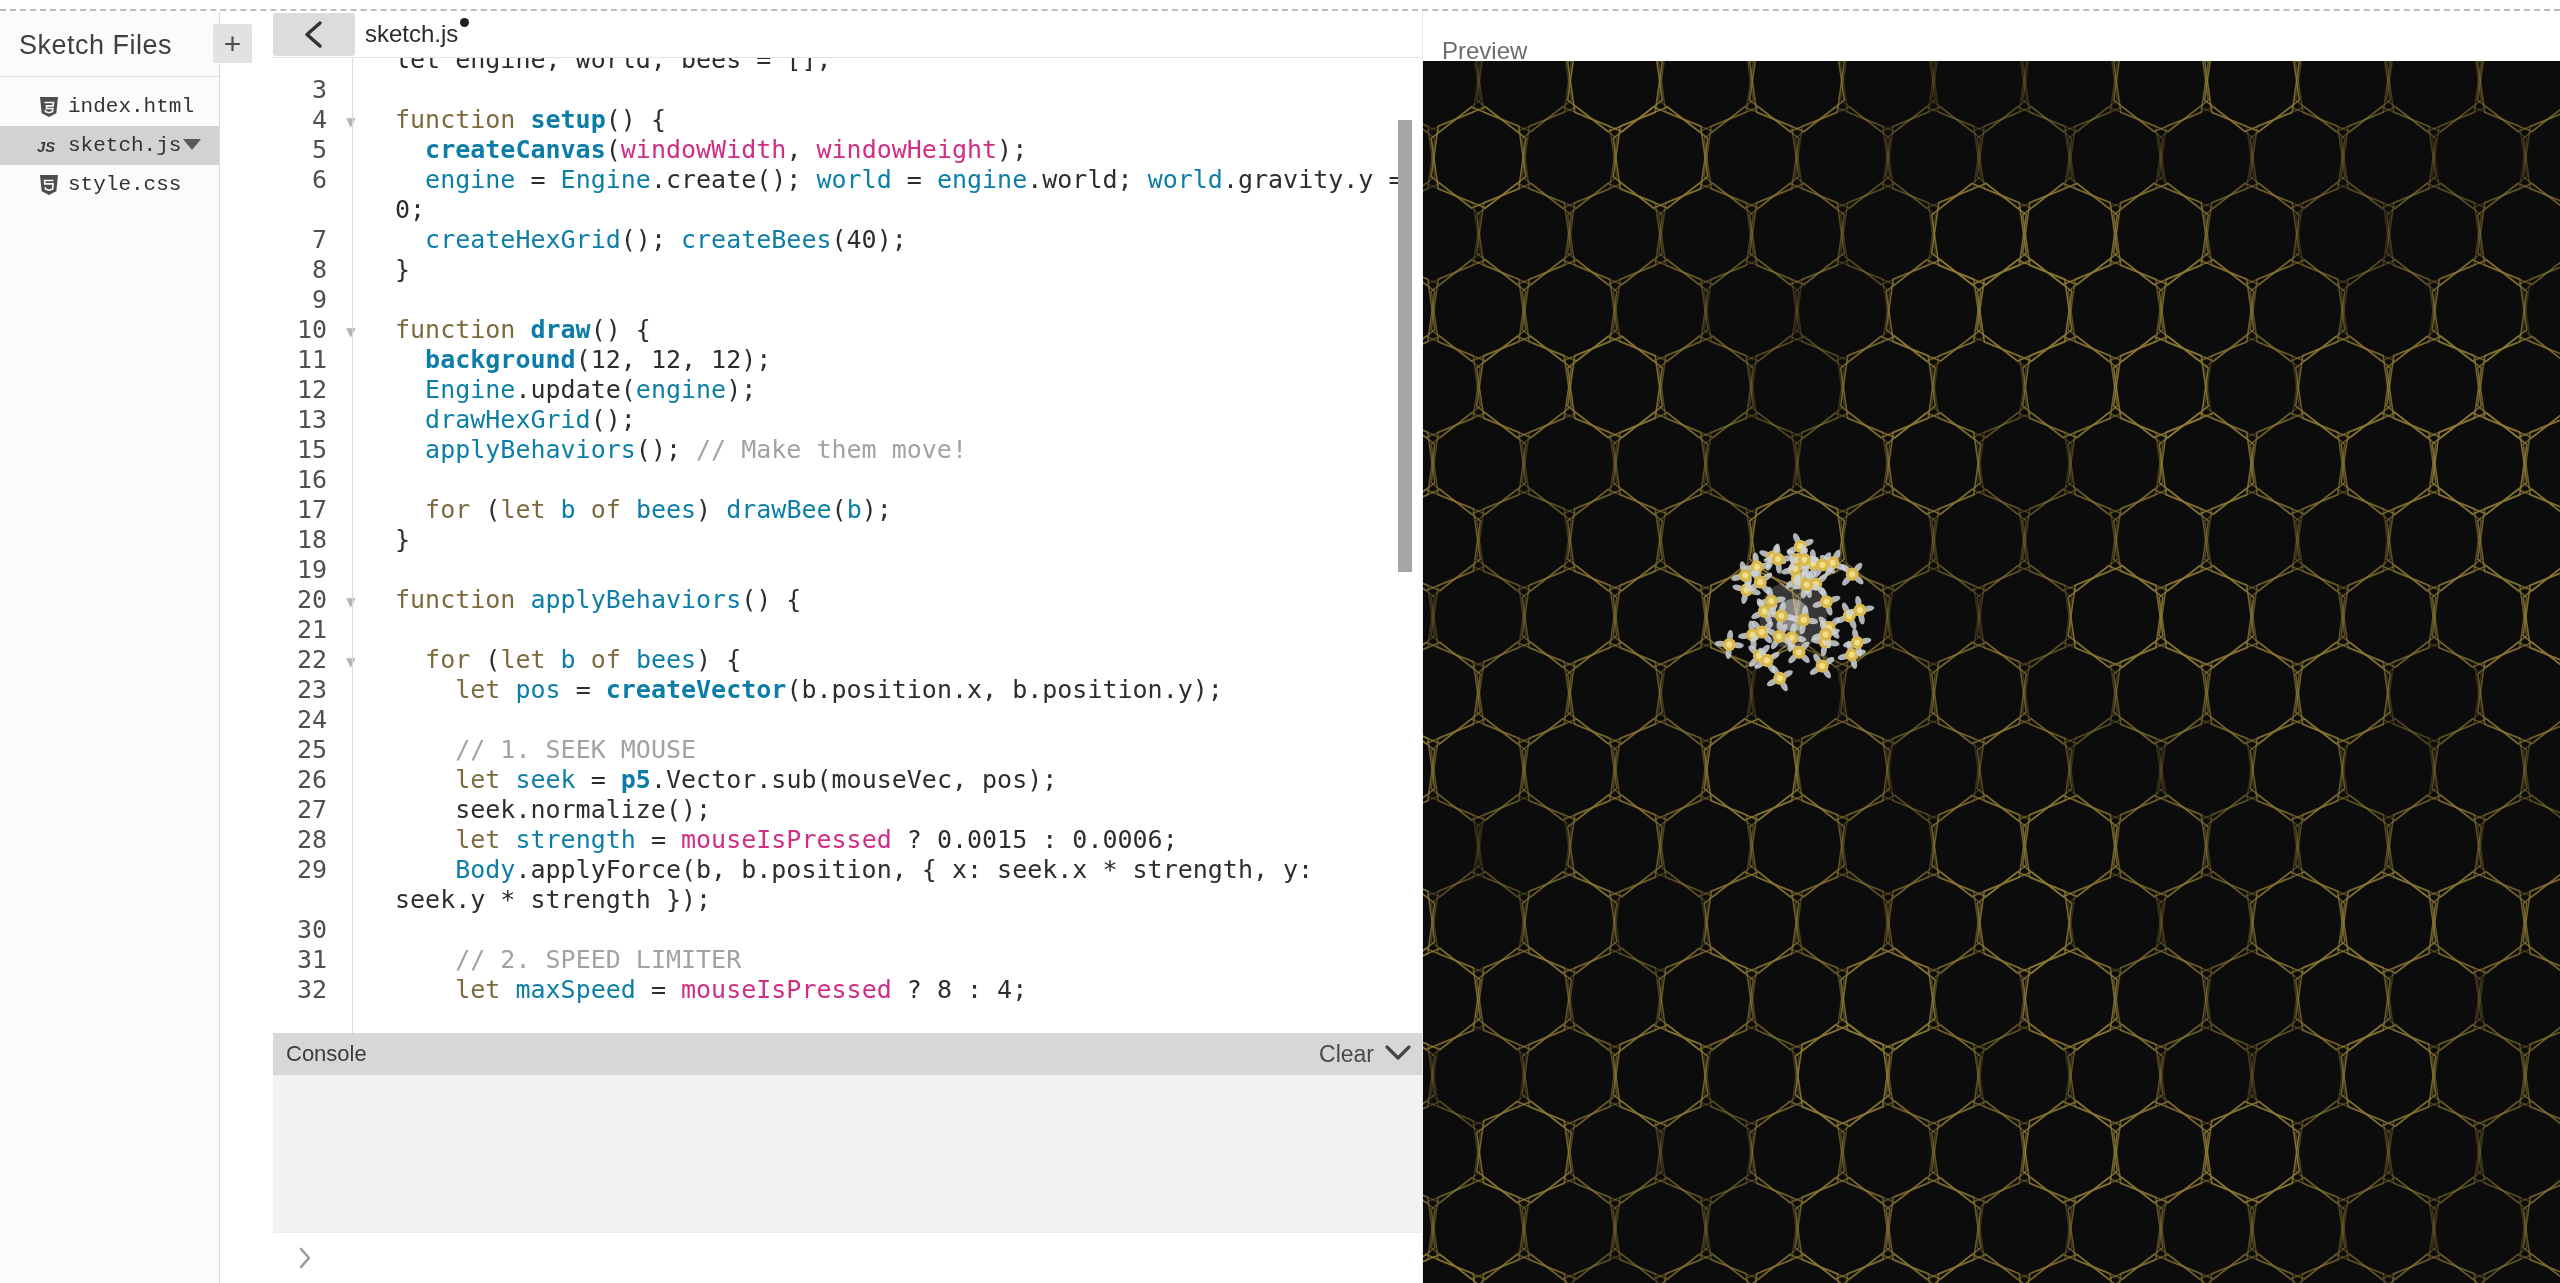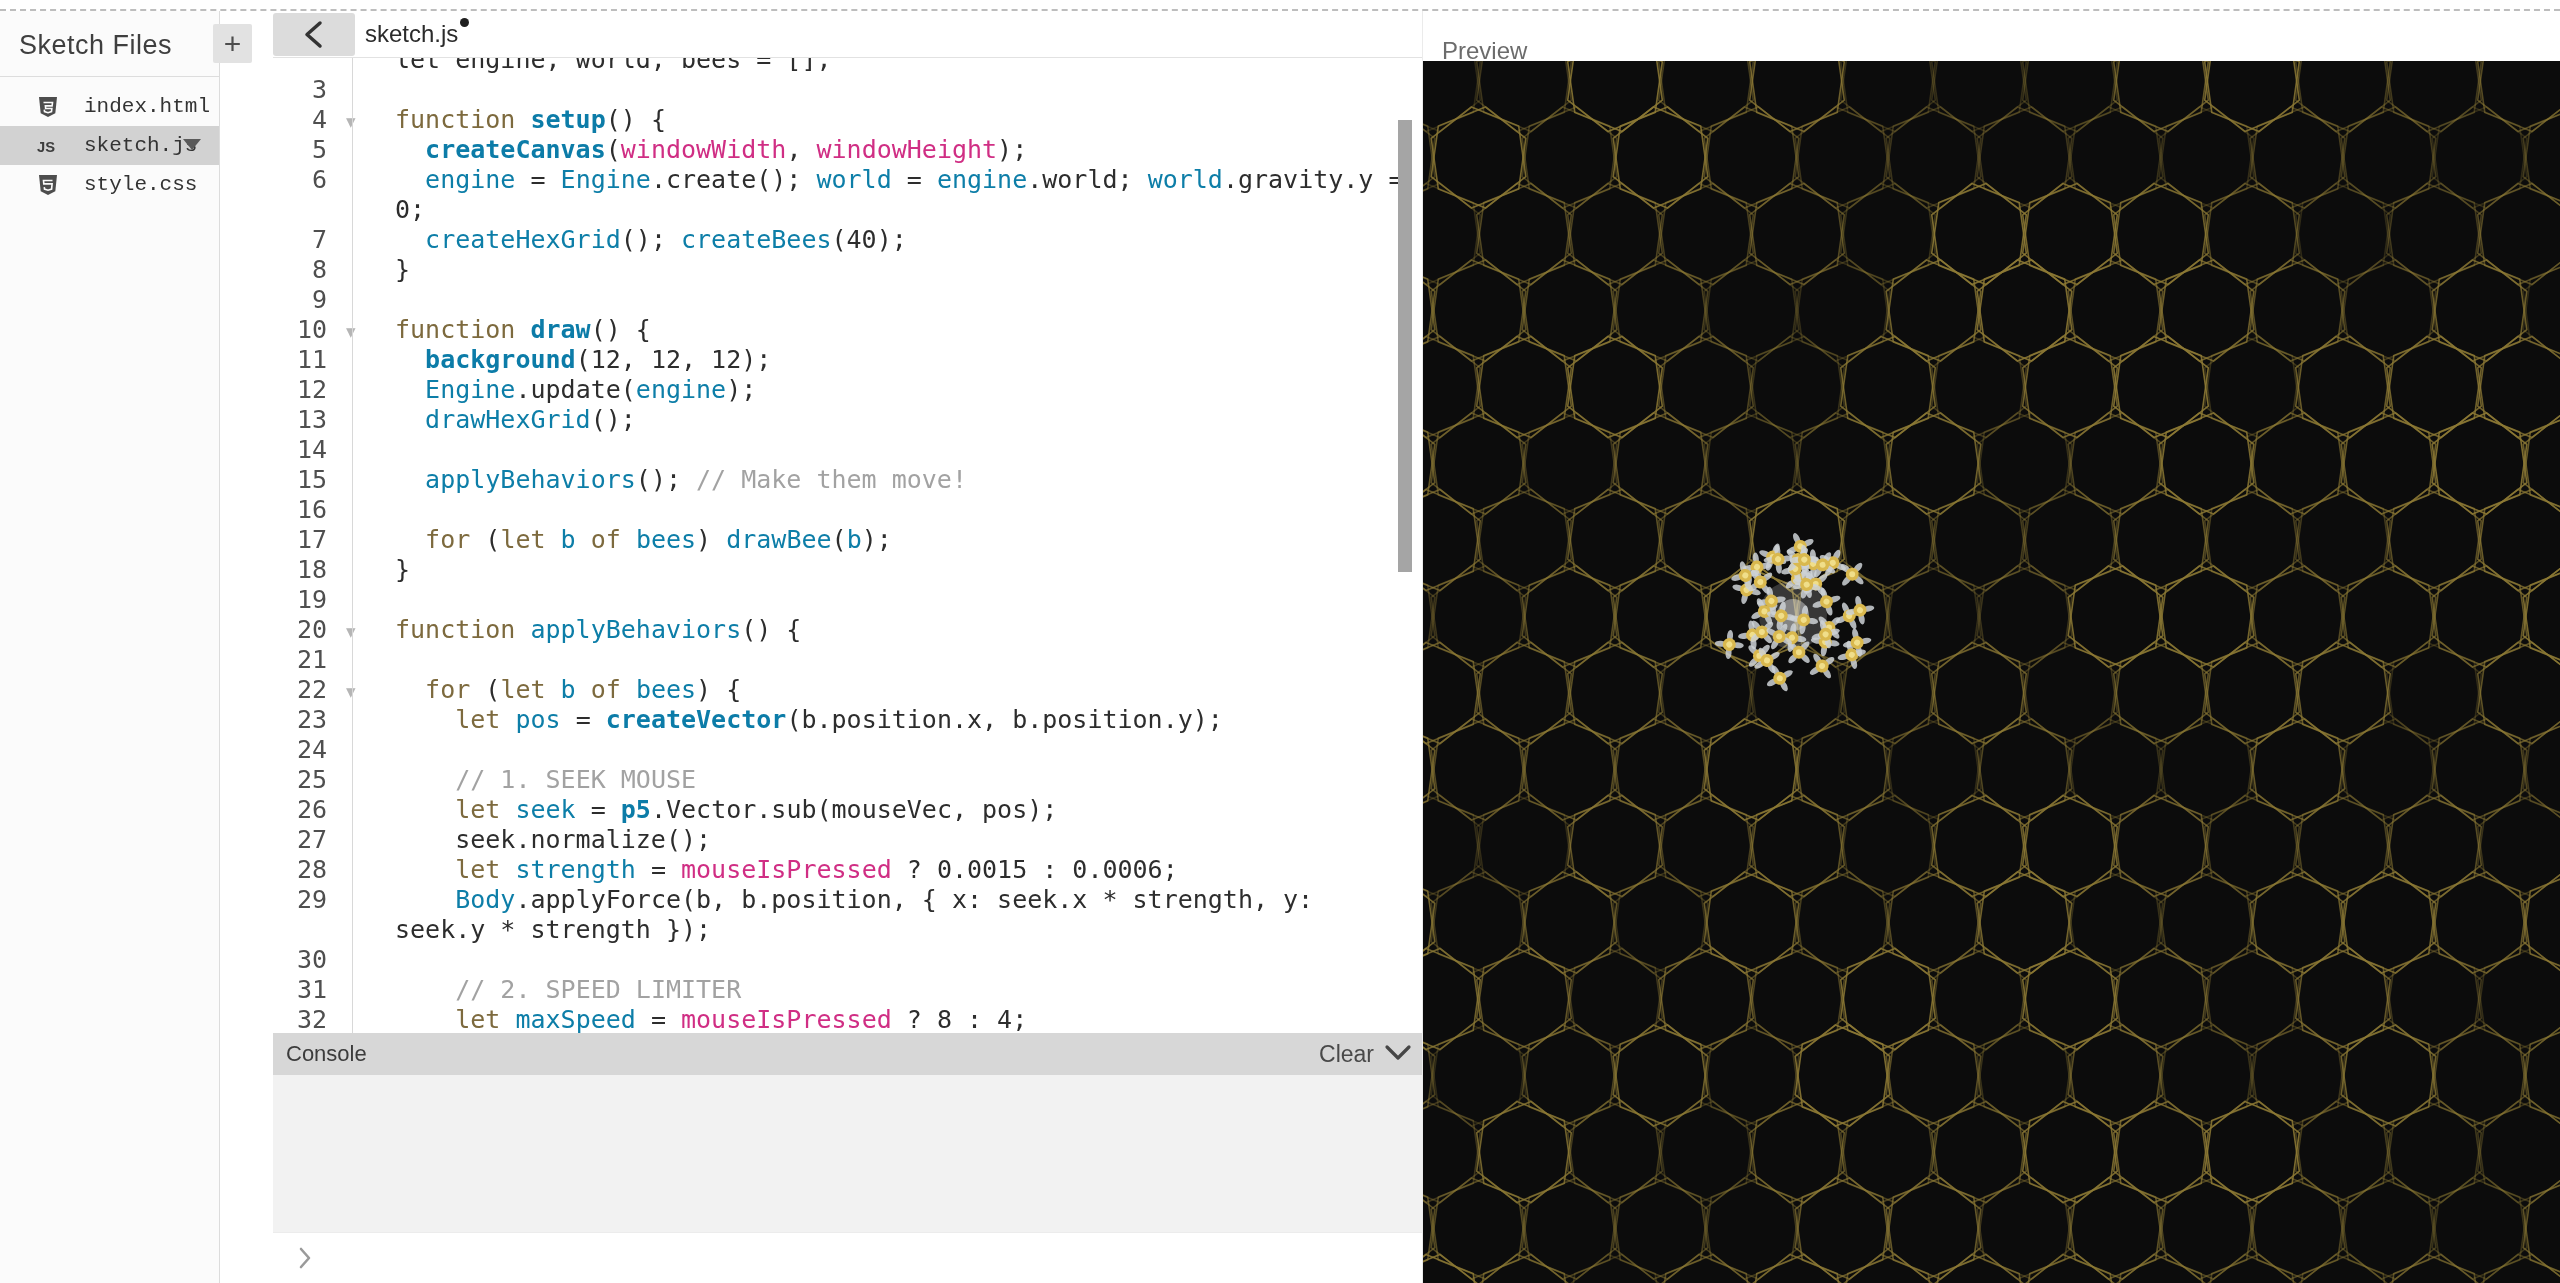--- a/index.html
+++ b/index.html
@@ -19,22 +19,22 @@
     background:#fbfbfb; border-right:1px solid #dcdcdc; }
   .sb-header { position:relative; height:66px; border-bottom:1px solid #dddddd; }
   .sb-title { position:absolute; left:19px; top:19px; font-size:27px; color:#3f3f3f; letter-spacing:.5px; }
   .add-btn { position:absolute; left:213px; top:13px; width:39px; height:39px;
     background:#e2e2e2; border:none; border-radius:2px; color:#4d4d4d;
     font-size:30px; line-height:36px; text-align:center; padding:0; cursor:pointer; font-weight:300;}
   .file-list { padding-top:10px; }
   .file-row { position:relative; height:39px; display:flex; align-items:center;
     padding-left:36px; cursor:pointer; }
   .file-row.selected { background:#d2d2d2; }
-  .file-icon { width:24px; height:24px; margin-right:24px; display:inline-flex;
-    align-items:center; justify-content:center; flex:0 0 24px; }
+  .file-icon { width:24px; height:24px; margin-right:8px; display:inline-flex;
+    align-items:center; justify-content:flex-end; flex:0 0 24px;font-style:italic; }
   .file-name { font-family:Liberation Mono, monospace; font-size:21px; color:#333333; }
   .file-caret { position:absolute; right:18px; top:13px; width:0; height:0;
     border-left:9px solid transparent; border-right:9px solid transparent;
     border-top:11px solid #5a5a5a; }
 
   
   #tabbar { position:absolute; left:273px; top:11px; width:1149px; height:47px;
     background:#ffffff; border-bottom:1px solid #e2e2e2; }
   .back-btn { position:absolute; left:0; top:2px; width:82px; height:43px;
     background:#dcdcdc; border:none; border-radius:3px; cursor:pointer; padding:0; }
@@ -200,25 +200,20 @@
       </div>
       <div class="crow">
         <span class="ln">12</span>
         <span class="mid"></span>
         <pre class="src"><span class="tk-tx">  </span><span class="tk-fn">Engine</span><span class="tk-tx">.update(</span><span class="tk-fn">engine</span><span class="tk-tx">);</span></pre>
       </div>
       <div class="crow">
         <span class="ln">13</span>
         <span class="mid"></span>
         <pre class="src"><span class="tk-tx">  </span><span class="tk-fn">drawHexGrid</span><span class="tk-tx">();</span></pre>
-      </div>
-      <div class="crow">
-        <span class="ln">14</span>
-        <span class="mid"></span>
-        <pre class="src"></pre>
       </div>
       <div class="crow">
         <span class="ln">15</span>
         <span class="mid"></span>
         <pre class="src"><span class="tk-tx">  </span><span class="tk-fn">applyBehaviors</span><span class="tk-tx">(); </span><span class="tk-cm">// Make them move!</span></pre>
       </div>
       <div class="crow">
         <span class="ln">16</span>
         <span class="mid"></span>
         <pre class="src"></pre>

